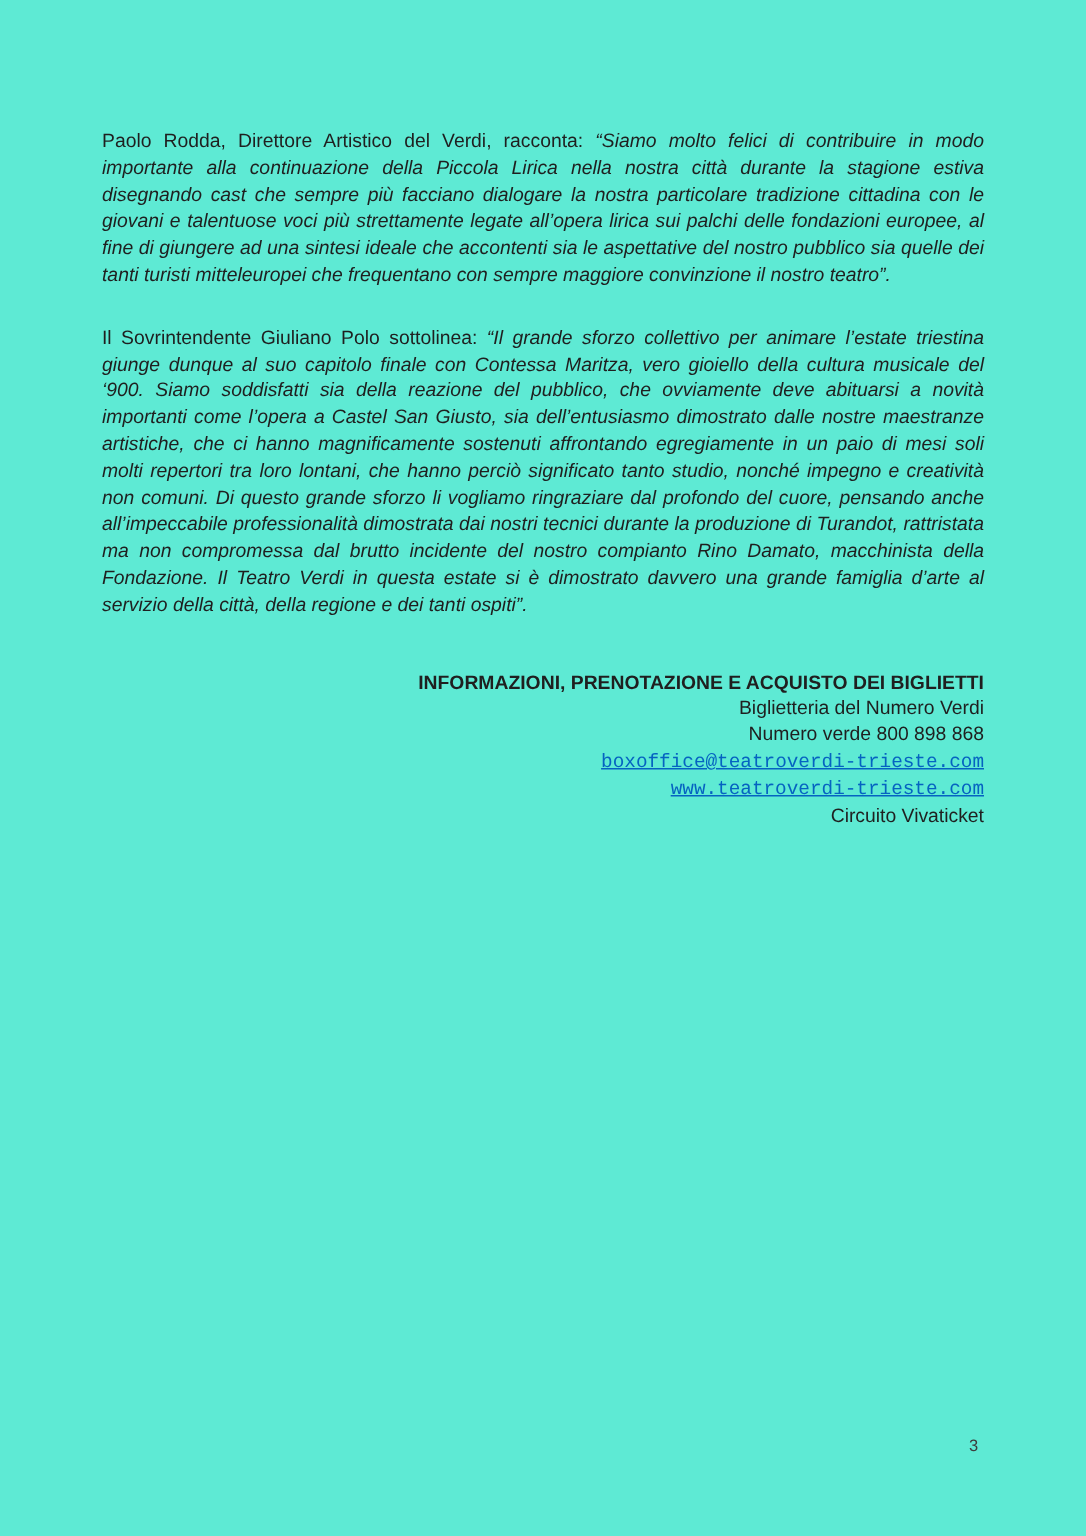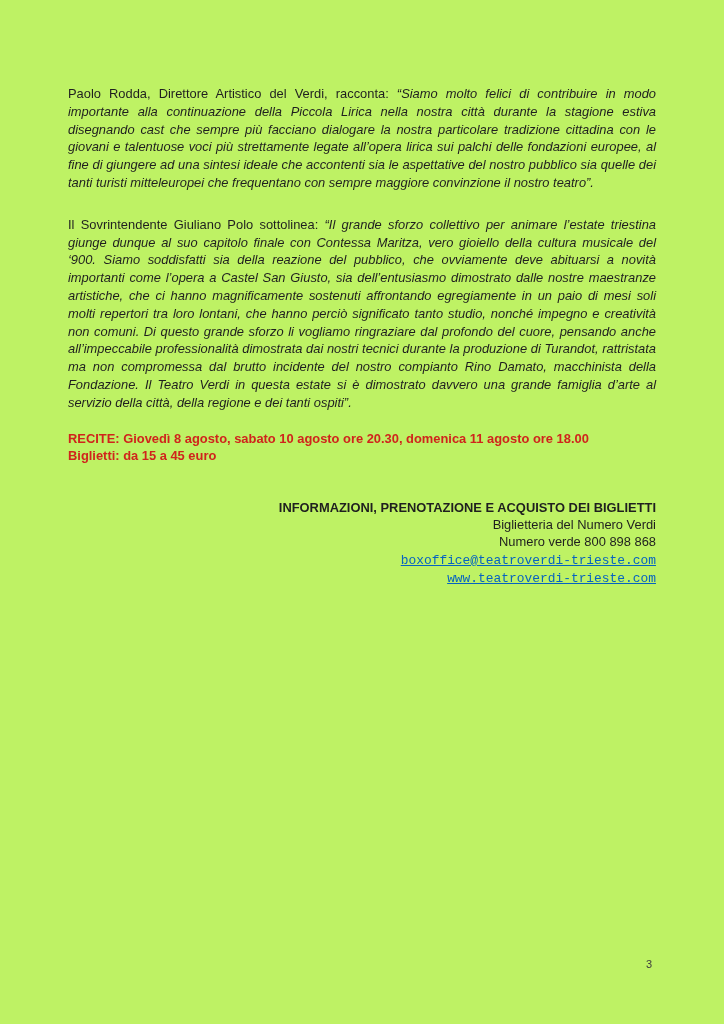--- a/index.html
+++ b/index.html
@@ -4,21 +4,21 @@
 <style>
   html, body {
     margin: 0;
     padding: 0;
     background: #ffffff;
   }
   .page {
     position: relative;
     width: 724px;
     height: 1024px;
-    background: #bef264;
+    background: #5eead4;
     overflow: hidden;
     font-family: "Liberation Sans", sans-serif;
   }
   .content {
     position: absolute;
     left: 68px;
     top: 85px;
     width: 588px;
   }
   p { margin: 0; }
@@ -77,26 +77,26 @@
 <body>
 
 <div class="page">
   <div class="content">
 
     <p class="body-par par-rodda"><span>Paolo Rodda, Direttore Artistico del Verdi, racconta: </span><em>“Siamo molto felici di contribuire in modo importante alla continuazione della Piccola Lirica nella nostra città durante la stagione estiva disegnando cast che sempre più facciano dialogare la nostra particolare tradizione cittadina con le giovani e talentuose voci più strettamente legate all’opera lirica sui palchi delle fondazioni europee, al fine di giungere ad una sintesi ideale che accontenti sia le aspettative del nostro pubblico sia quelle dei tanti turisti mitteleuropei che frequentano con sempre maggiore convinzione il nostro teatro”.</em></p>
 
     <p class="body-par par-polo"><span>Il Sovrintendente Giuliano Polo sottolinea: </span><em>“Il grande sforzo collettivo per animare l’estate triestina giunge dunque al suo capitolo finale con Contessa Maritza, vero gioiello della cultura musicale del ‘900. Siamo soddisfatti sia della reazione del pubblico, che ovviamente deve abituarsi a novità importanti come l’opera a Castel San Giusto, sia dell’entusiasmo dimostrato dalle nostre maestranze artistiche, che ci hanno magnificamente sostenuti affrontando egregiamente in un paio di mesi soli molti repertori tra loro lontani, che hanno perciò significato tanto studio, nonché impegno e creatività non comuni. Di questo grande sforzo li vogliamo ringraziare dal profondo del cuore, pensando anche all’impeccabile professionalità dimostrata dai nostri tecnici durante la produzione di Turandot, rattristata ma non compromessa dal brutto incidente del nostro compianto Rino Damato, macchinista della Fondazione. Il Teatro Verdi in questa estate si è dimostrato davvero una grande famiglia d’arte al servizio della città, della regione e dei tanti ospiti”.</em></p>
 
 
-    <p class="red-block"><span>RECITE: Giovedì 8 agosto, sabato 10 agosto ore 20.30, domenica 11 agosto ore 18.00</span><br><span>Biglietti: da 15 a 45 euro</span></p>
 
     <div class="info-block">
       <p class="info-heading">INFORMAZIONI, PRENOTAZIONE E ACQUISTO DEI BIGLIETTI</p>
       <p>Biglietteria del Numero Verdi</p>
       <p>Numero verde 800 898 868</p>
       <p><a class="link">boxoffice@teatroverdi-trieste.com</a></p>
       <p><a class="link">www.teatroverdi-trieste.com</a></p>
+      <p>Circuito Vivaticket</p>
     </div>
 
   </div>
 
   <div class="page-number">3</div>
 </div>
 
 </body></html>

